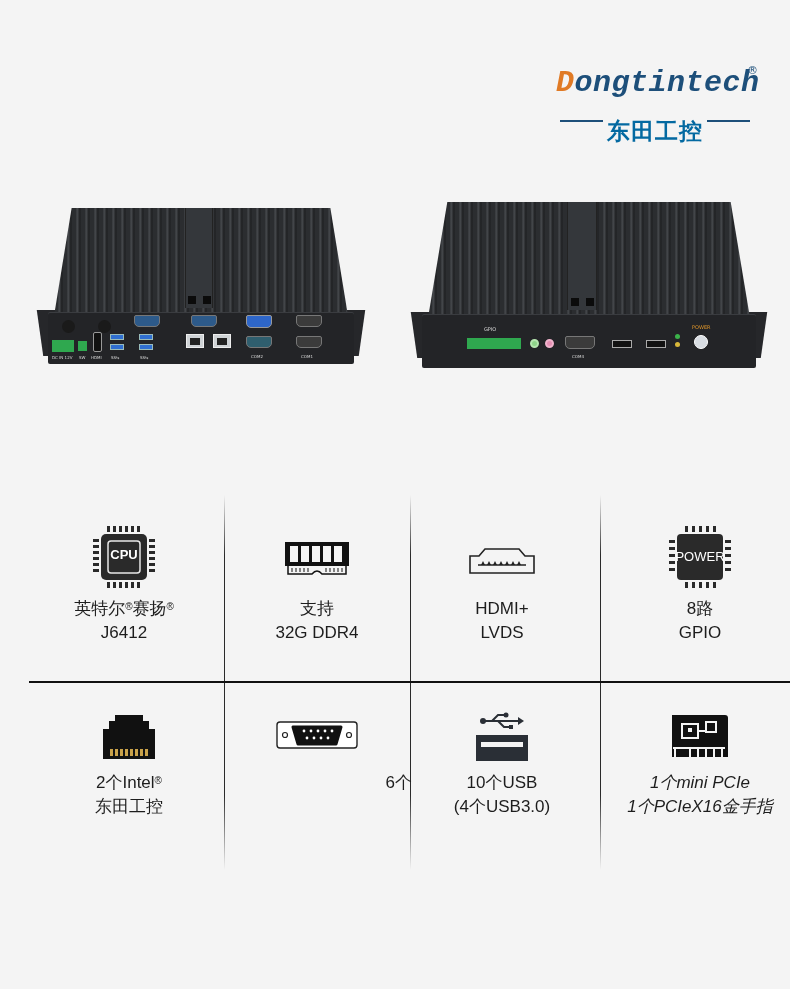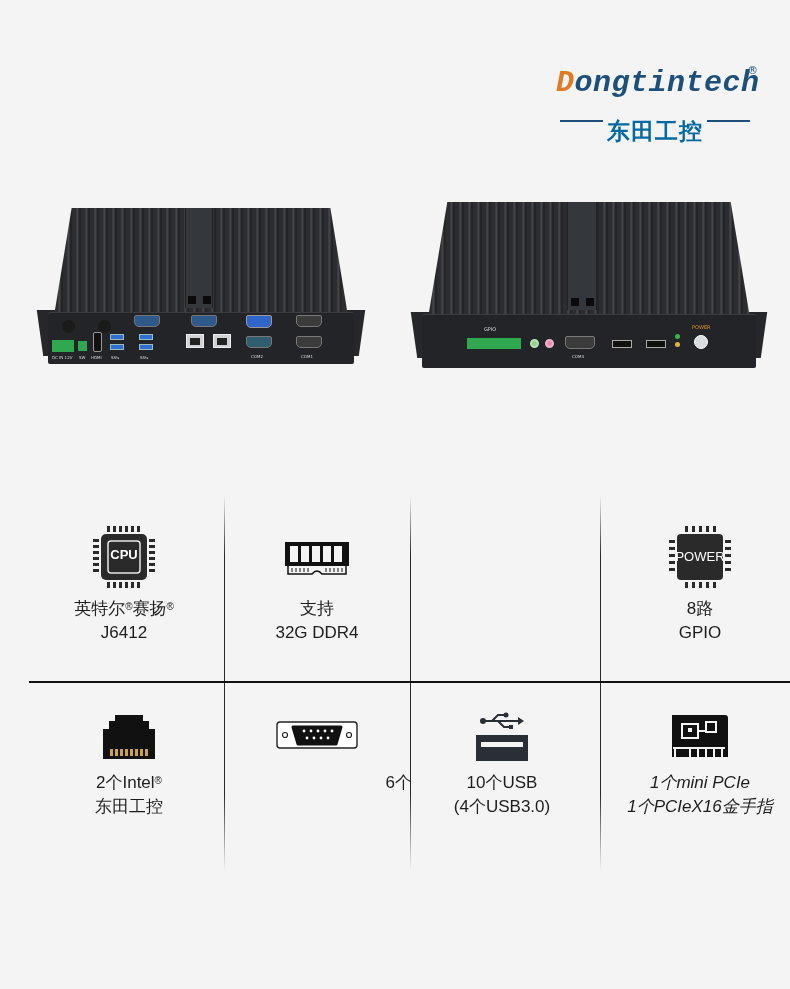--- a/index.html
+++ b/index.html
@@ -230,20 +230,41 @@
             <line x1="58" y1="27" x2="58" y2="31"></line>
           </g>
       </svg>
     </div>
     <div class="text">
       <div>支持</div>
       <div>32G DDR4</div>
     </div>
   </div>
 
+  <div class="cell" style="left:390px;top:30px;">
+    <div class="icon" style="width:66px;height:64px;padding-top:22px;">
+      <svg width="66" height="28" viewBox="0 0 66 28">
+        <path d="M1 9 H10 L16 2 H50 L56 9 H65 V26 H1 Z" fill="none" stroke="#222" stroke-width="1.6"></path>
+        <line x1="9" y1="18" x2="57" y2="18" stroke="#222" stroke-width="1.4"></line>
+        <g fill="#222">
+            <path d="M12 18 l2 -4 l2 4z"></path>
+            <path d="M18 18 l2 -4 l2 4z"></path>
+            <path d="M24 18 l2 -4 l2 4z"></path>
+            <path d="M30 18 l2 -4 l2 4z"></path>
+            <path d="M36 18 l2 -4 l2 4z"></path>
+            <path d="M42 18 l2 -4 l2 4z"></path>
+            <path d="M48 18 l2 -4 l2 4z"></path>
+          </g>
+      </svg>
+    </div>
+    <div class="text">
+      <div>HDMI+</div>
+      <div>LVDS</div>
+    </div>
+  </div>
 
   <div class="cell" style="left:588px;top:30px;">
     <div class="icon" style="width:64px;height:64px;">
       <svg width="64" height="64" viewBox="0 0 64 64">
         <g fill="#2a2a2a">
           <rect x="17" y="1" width="3" height="6"></rect>
             <rect x="24" y="1" width="3" height="6"></rect>
             <rect x="31" y="1" width="3" height="6"></rect>
             <rect x="38" y="1" width="3" height="6"></rect>
             <rect x="45" y="1" width="3" height="6"></rect>

